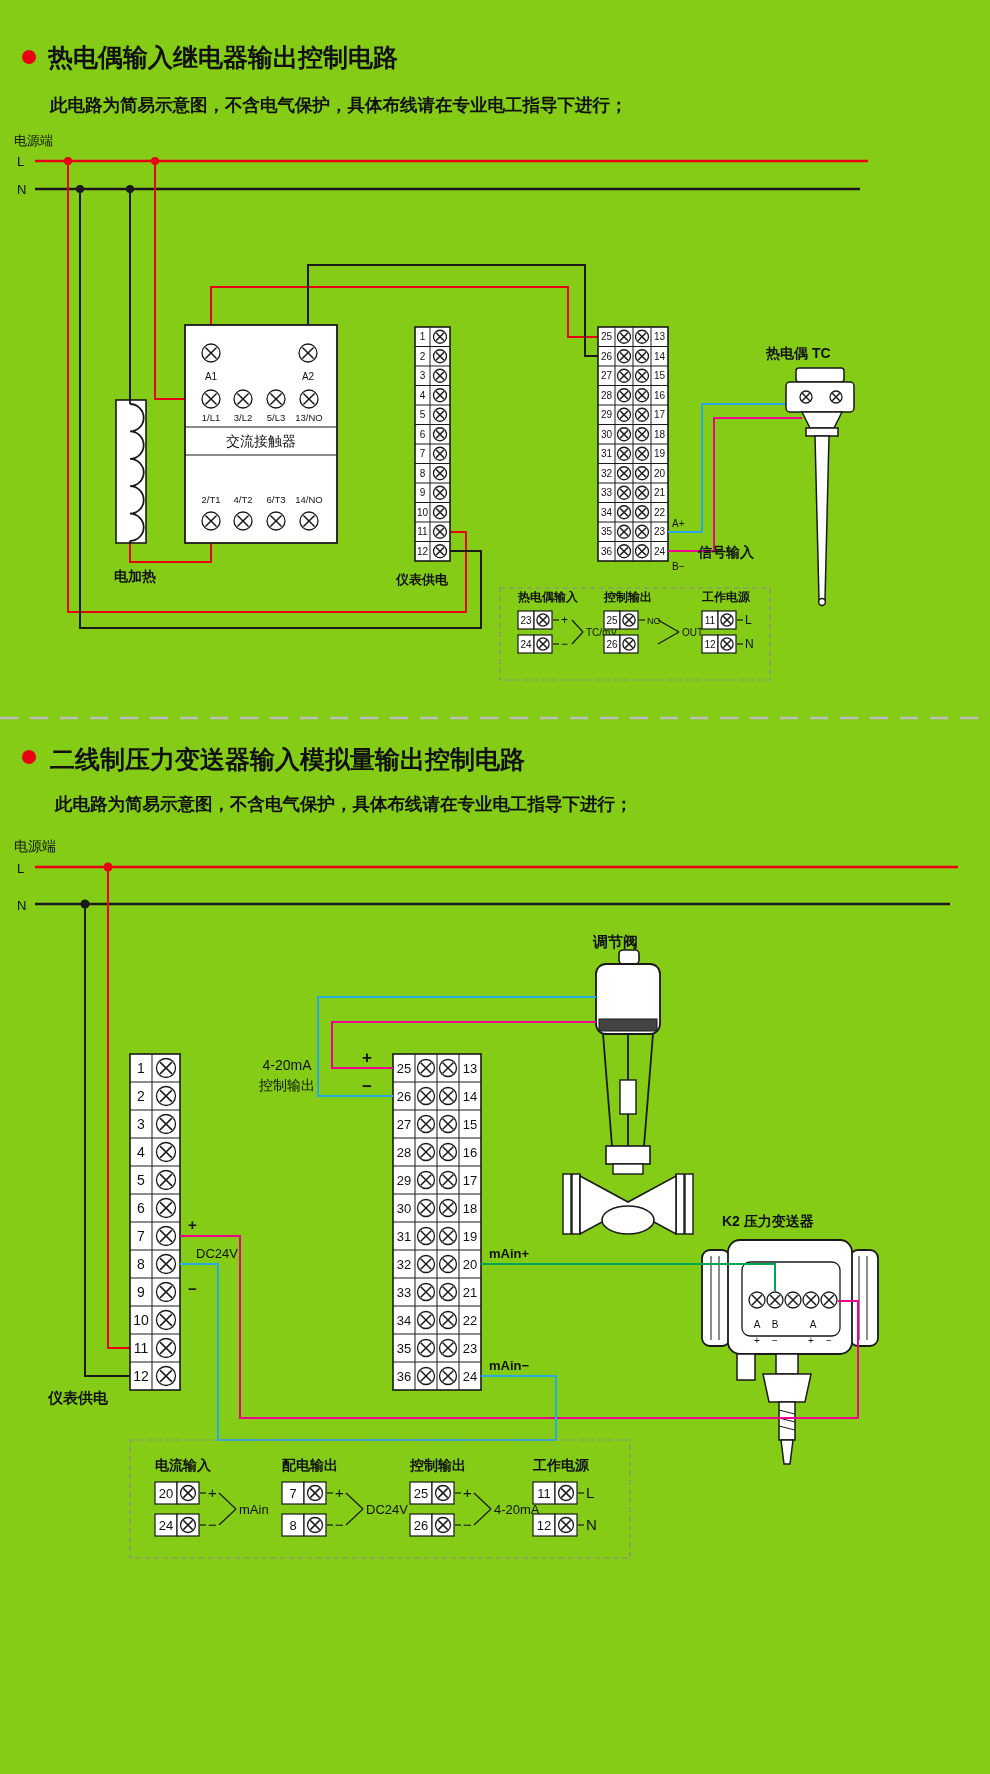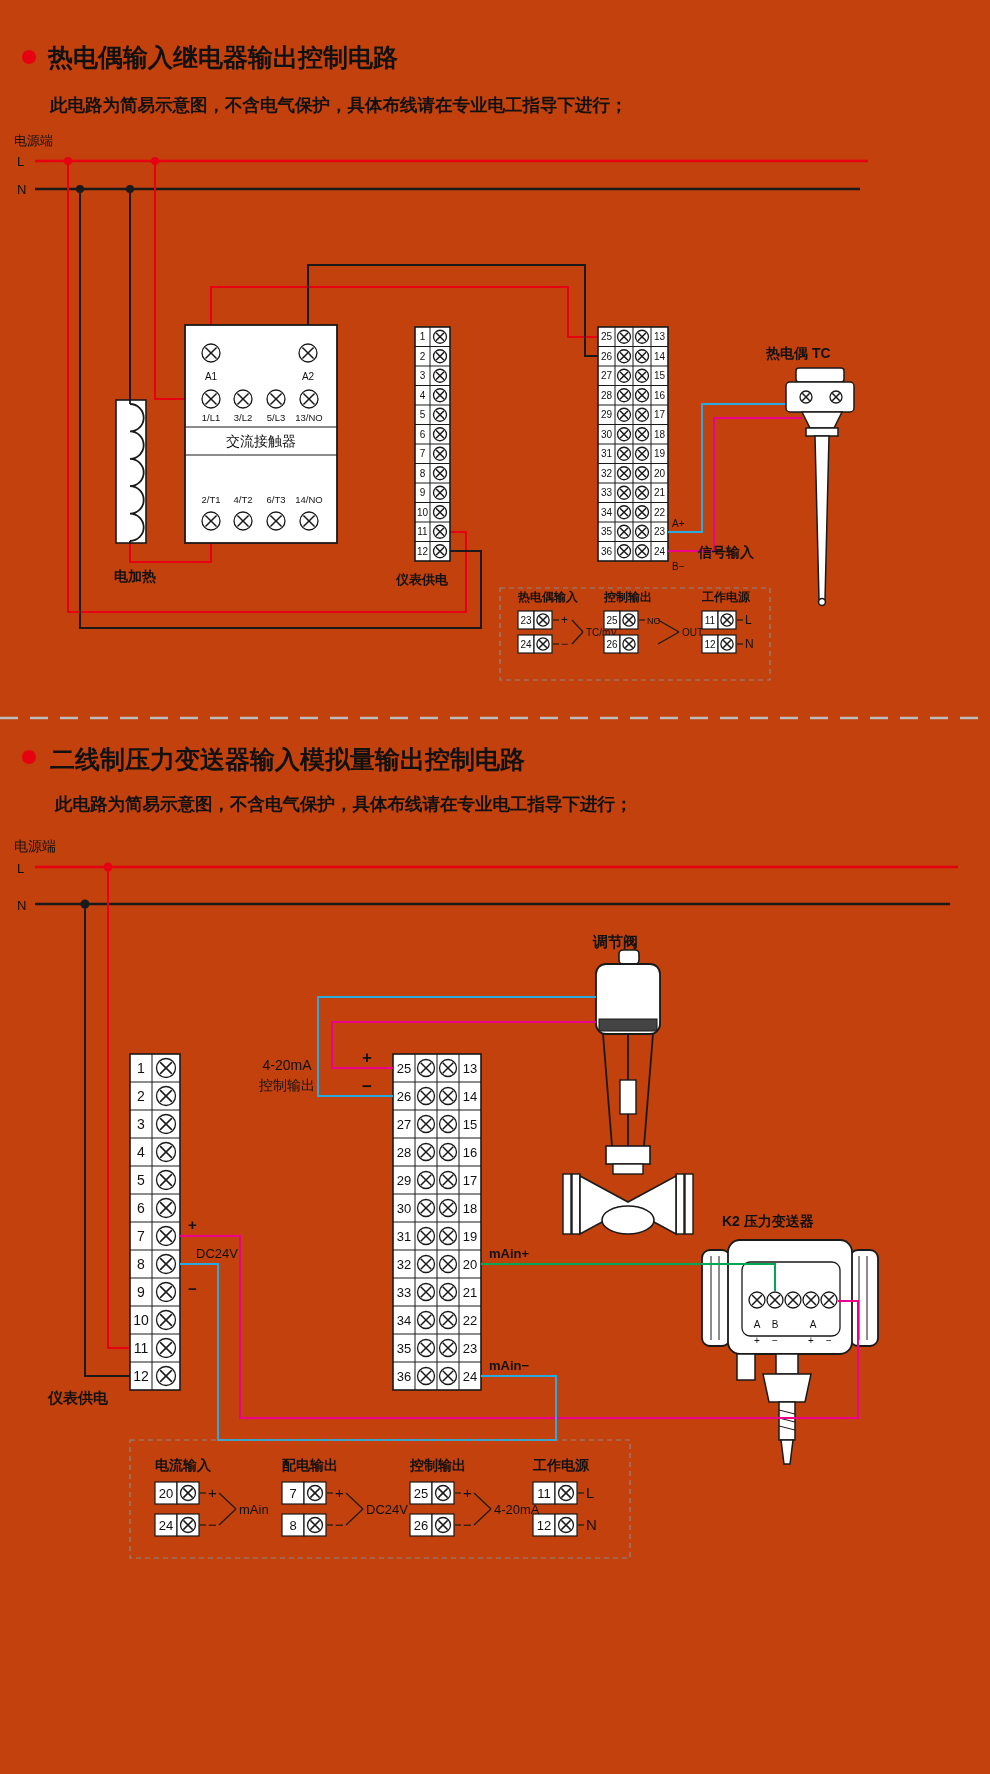--- a/index.html
+++ b/index.html
@@ -1,16 +1,16 @@
 <!DOCTYPE html>
 <html><head>
 <meta charset="utf-8">
 <style>
   html,body{margin:0;padding:0;background:#e9e9e9;}
-  .page{position:relative;width:990px;height:1774px;background:#c2410c;overflow:hidden;
+  .page{position:relative;width:990px;height:1774px;background:#84cc16;overflow:hidden;
         font-family:"Liberation Sans","DejaVu Sans",sans-serif;}
   svg{position:absolute;left:0;top:0;}
   svg text{fill:#111;font-family:"Liberation Sans","DejaVu Sans",sans-serif;}
   .t-title{font-weight:700;}
 </style>
 </head>
 <body>
 
 <div class="page">
 <svg width="990" height="1774" viewBox="0 0 990 1774">

